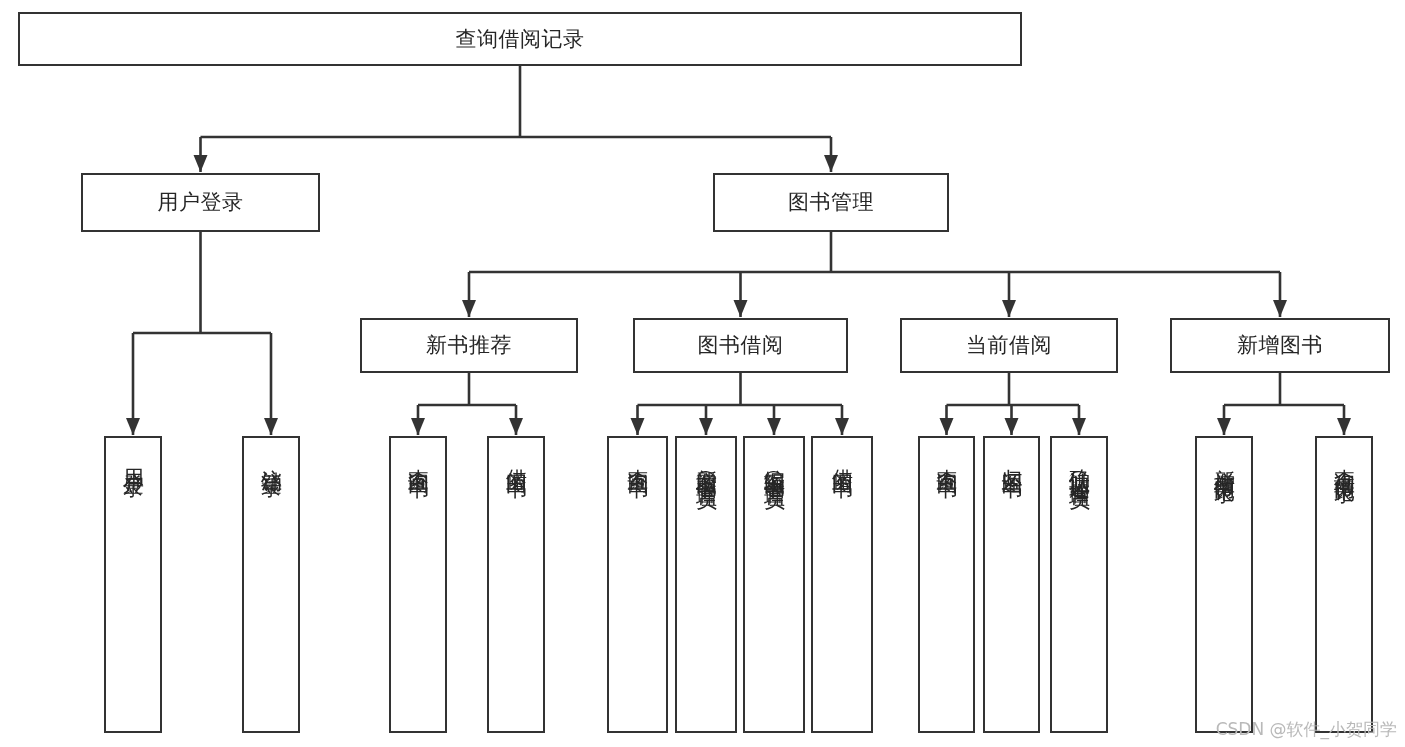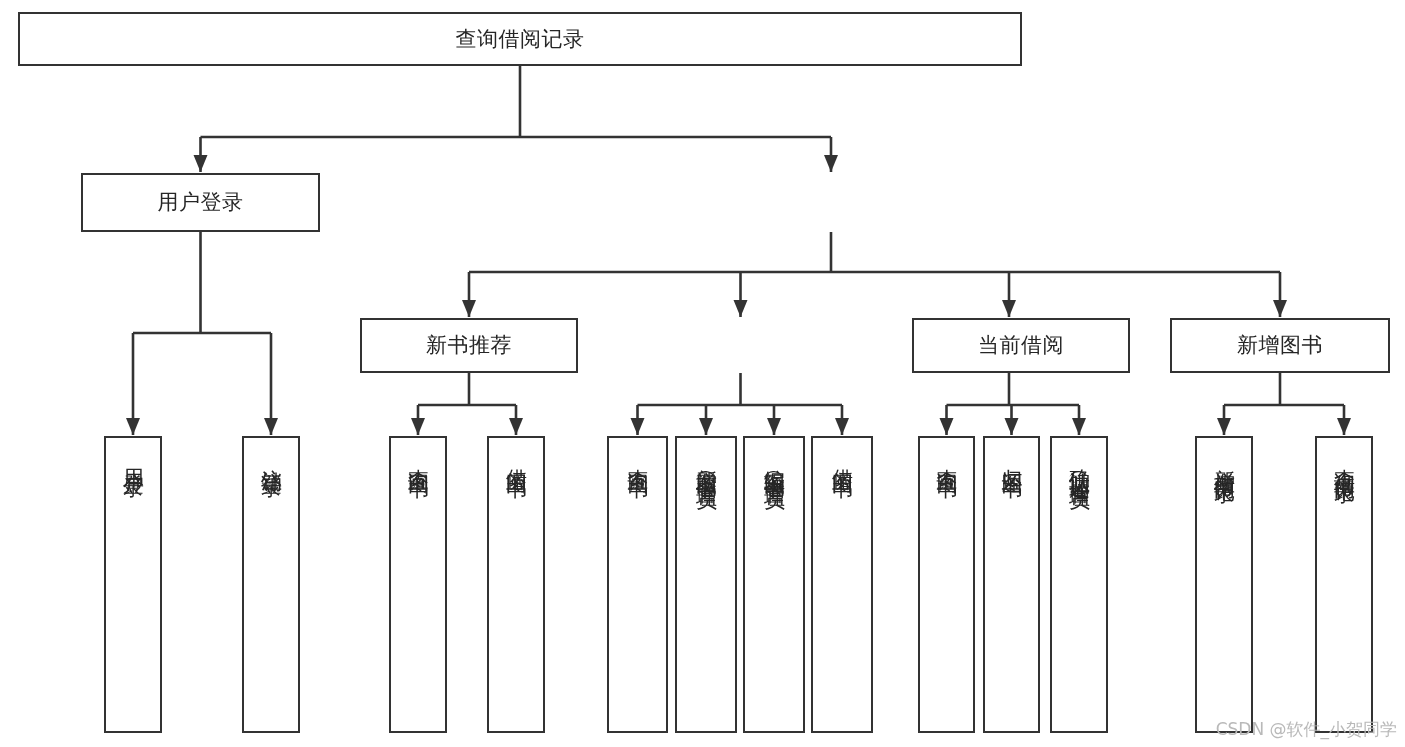--- a/index.html
+++ b/index.html
@@ -137,25 +137,31 @@
       <polygon points="1337,418 1351,418 1344,435" fill="#333333"></polygon>
     </svg>
 
   <div class="node root horiz" id="n-root" style="left: 18px; top: 12px; width: 1004px; height: 54px;">
     <span class="node-label">查询借阅记录</span>
   </div>
 
   <div class="node horiz" id="n-user-login" style="left: 81px; top: 173px; width: 239px; height: 59px;">
     <span class="node-label">用户登录</span>
   </div>
+  <div class="node horiz" id="n-book-manage" style="left: 713px; top: 173px; width: 236px; height: 59px;">
+    <span class="node-label">图书管理</span>
+  </div>
 
   <div class="node horiz" id="n-new-book-rec" style="left: 360px; top: 318px; width: 218px; height: 55px; align-items: center;">
     <span class="node-label">新书推荐</span>
   </div>
-  <div class="node horiz" id="n-current-borrow" style="left: 900px; top: 318px; width: 218px; height: 55px; margin-left: 12px;">
+  <div class="node horiz" id="n-book-borrow" style="left: 633px; top: 318px; width: 215px; height: 55px;">
+    <span class="node-label">图书借阅</span>
+  </div>
+  <div class="node horiz" id="n-current-borrow" style="left: 900px; top: 318px; width: 218px; height: 55px;">
     <span class="node-label">当前借阅</span>
   </div>
   <div class="node horiz" id="n-borrow-record" style="left: 1170px; top: 318px; width: 220px; height: 55px;">
     <span class="node-label">新增图书</span>
   </div>
 
   <div class="node vert" id="n-leaf-user-login" style="left: 104px; top: 436px; width: 58px; height: 297px;">
     <span class="node-label">用户登录</span>
   </div>
   <div class="node vert" id="n-leaf-logout" style="left: 242px; top: 436px; width: 58px; height: 297px;">

